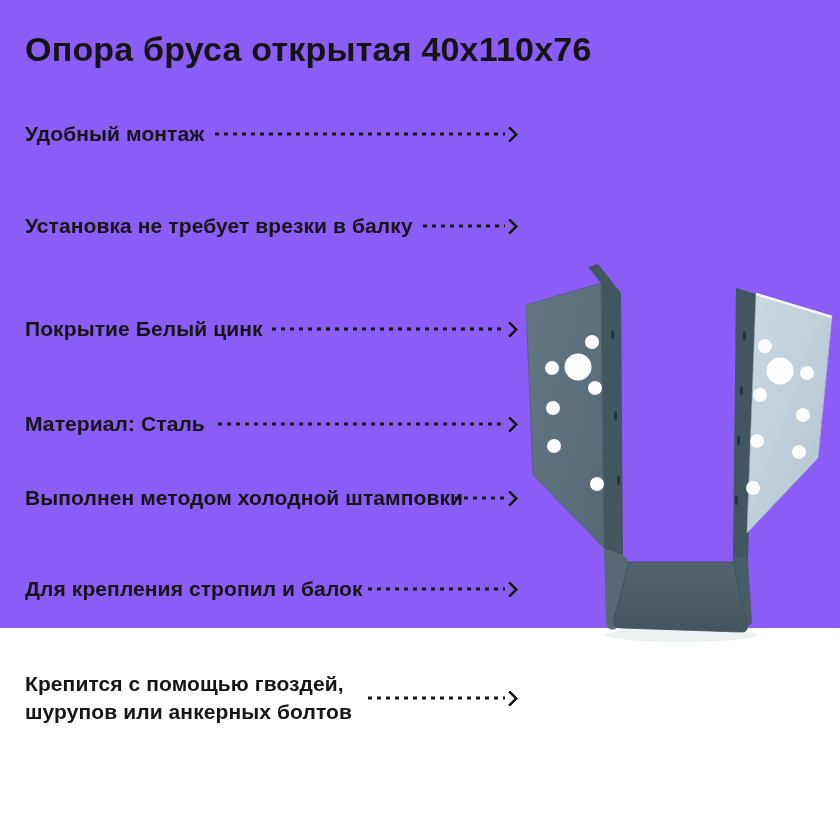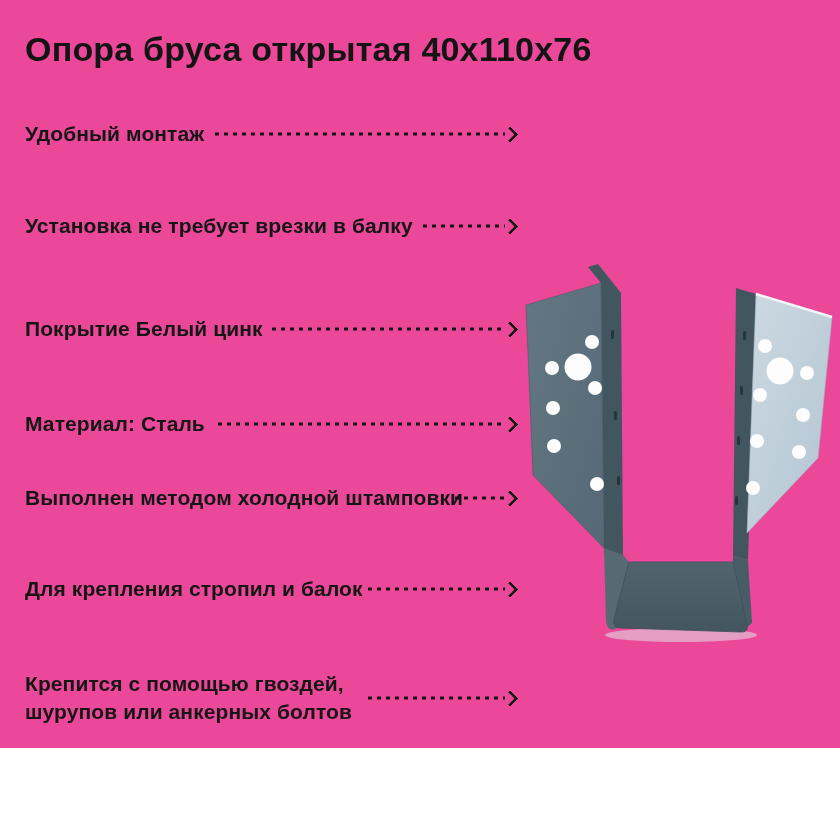--- a/index.html
+++ b/index.html
@@ -7,22 +7,22 @@
     padding: 0;
     width: 840px;
     height: 840px;
     background: #ffffff;
     font-family: "Liberation Sans", sans-serif;
     overflow: hidden;
   }
   .canvas {
     position: relative;
     width: 840px;
-    height: 748px;
-    background: #ec4899;
+    height: 628px;
+    background: #8b5cf6;
   }
   .title {
     position: absolute;
     left: 25px;
     top: 30px;
     margin: 0;
     font-size: 34px;
     font-weight: 700;
     letter-spacing: 0.2px;
     color: #141414;

